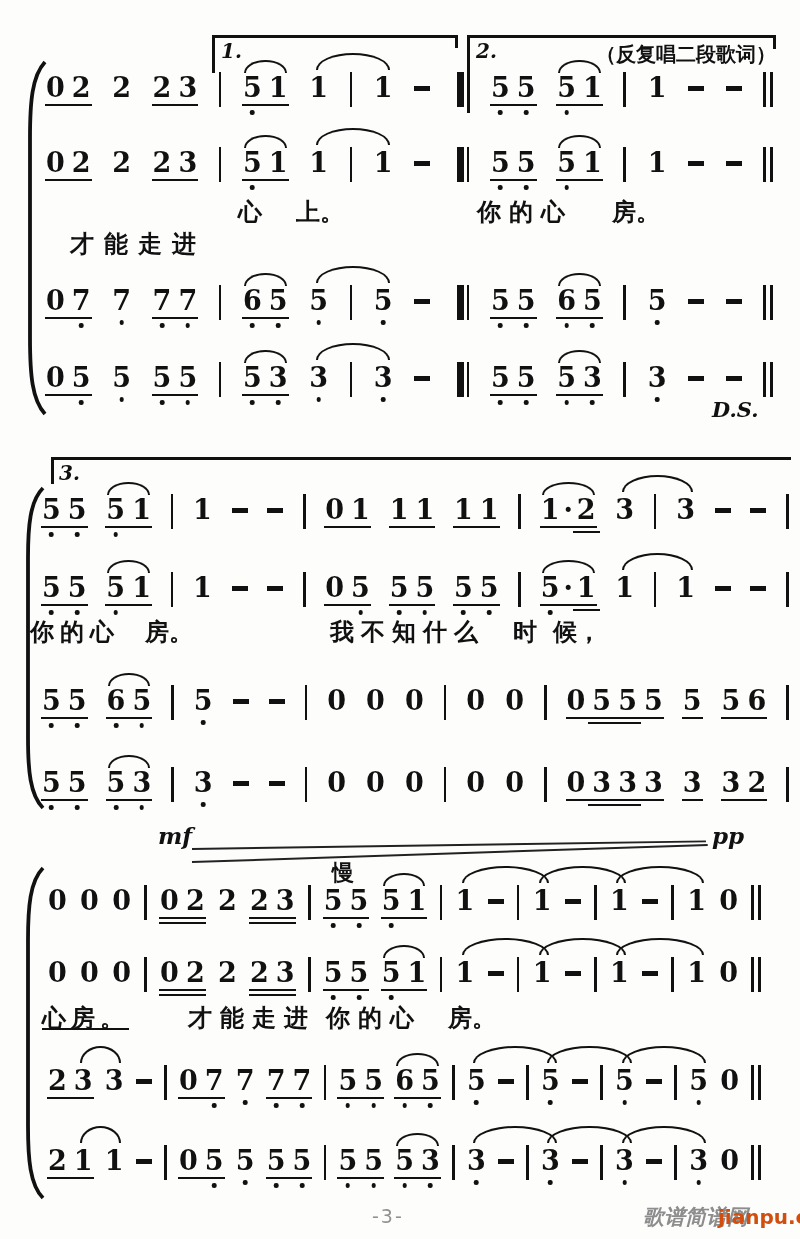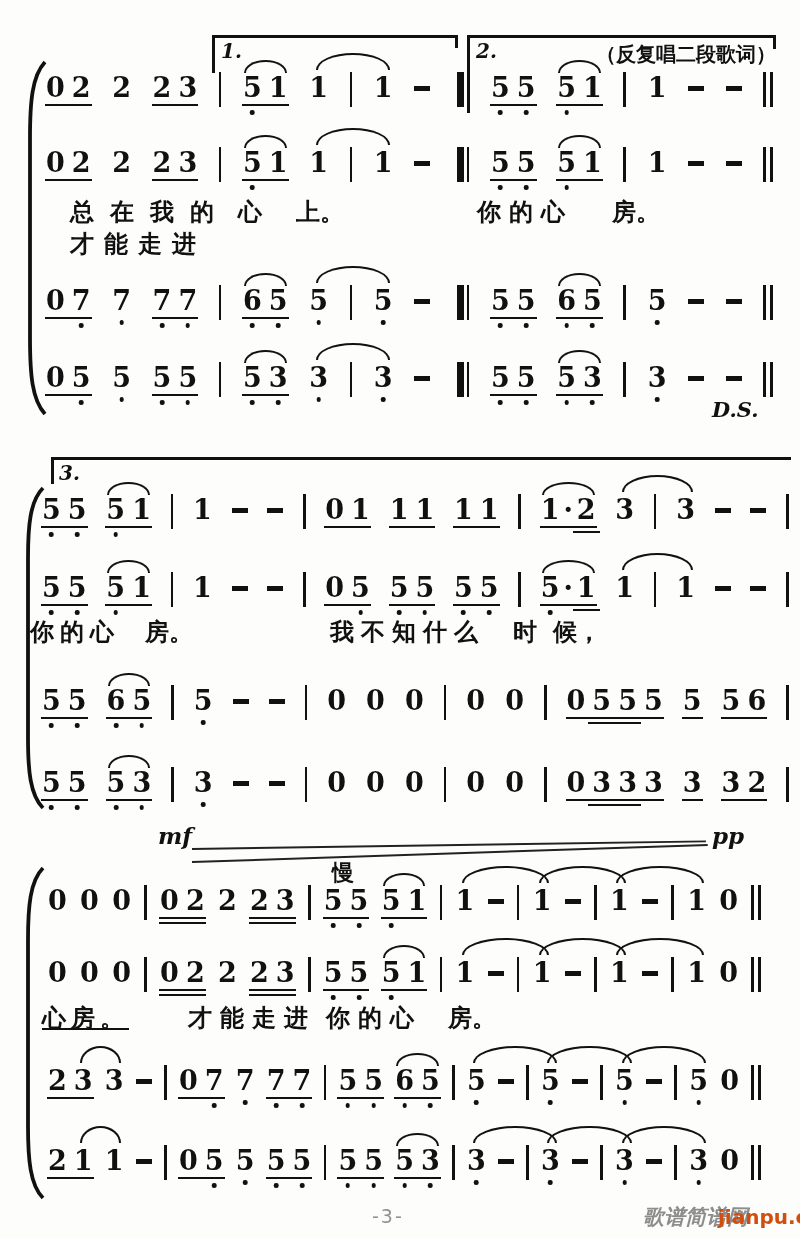--- a/index.html
+++ b/index.html
@@ -272,21 +272,20 @@
       <span class="nt sing">3<i class="ldot"></i></span>
       <i class="dash"></i>
       <i class="dash"></i>
       <span class="fin">
         <i></i>
         <i></i>
       </span>
       <i class="tie" style="left: 269.617px; width: 70.6094px;"></i>
     </div>
 
-  <div class="lyr" style="left:70px;top:199px;letter-spacing:16px;">总在我的</div>
   <div class="lyr" style="left:238px;top:199px;">心</div>
   <div class="lyr" style="left:296px;top:199px;">上。</div>
   <div class="lyr" style="left:477px;top:199px;letter-spacing:8px;">你的心</div>
   <div class="lyr" style="left:612px;top:199px;">房。</div>
   <div class="lyr" style="left:70px;top:231px;letter-spacing:10px;">才能走进</div>
 
   <div class="dsmark" style="left:712px;top:397px;">D.S.</div>
 
   <div class="mrow" style="left:42px;top:496px;width:747px;">
       <span class="grp">

